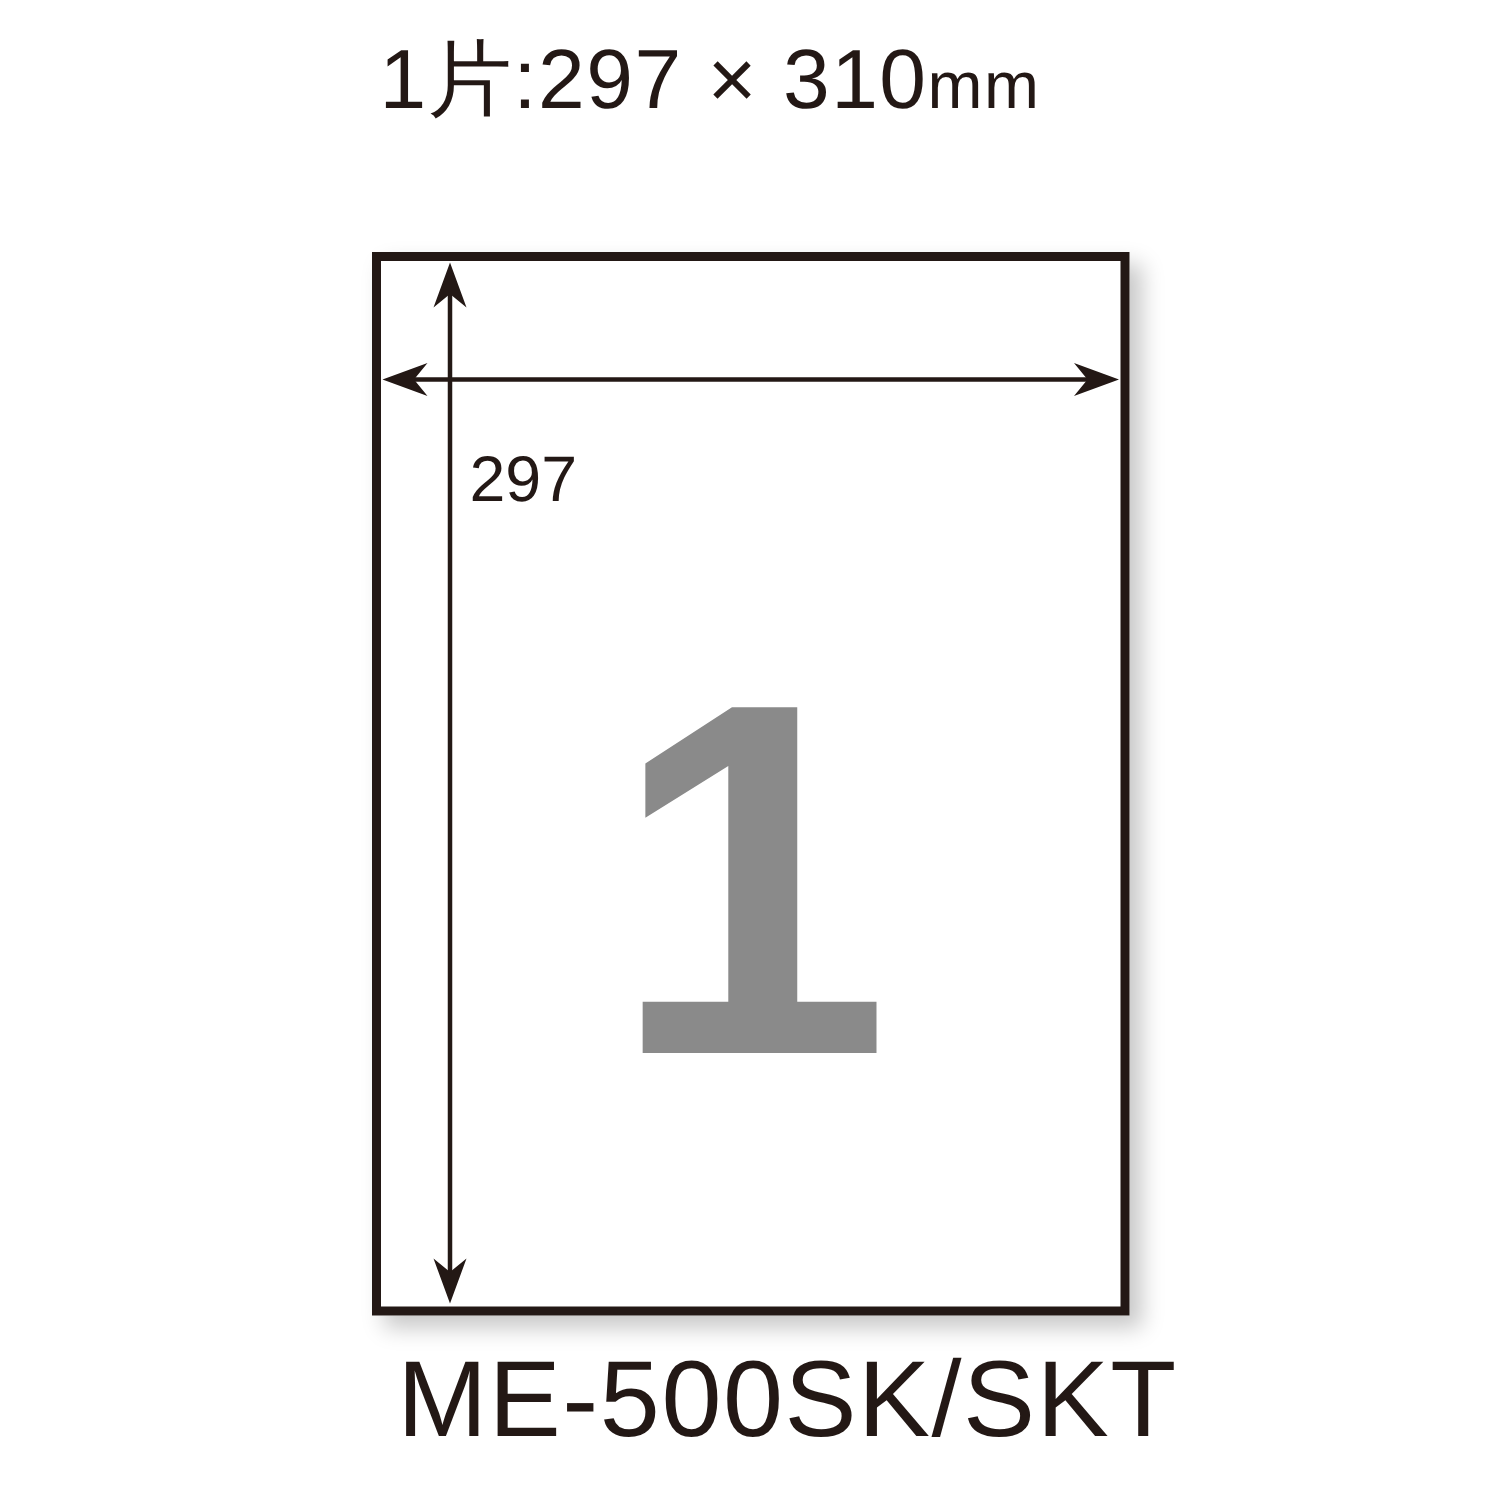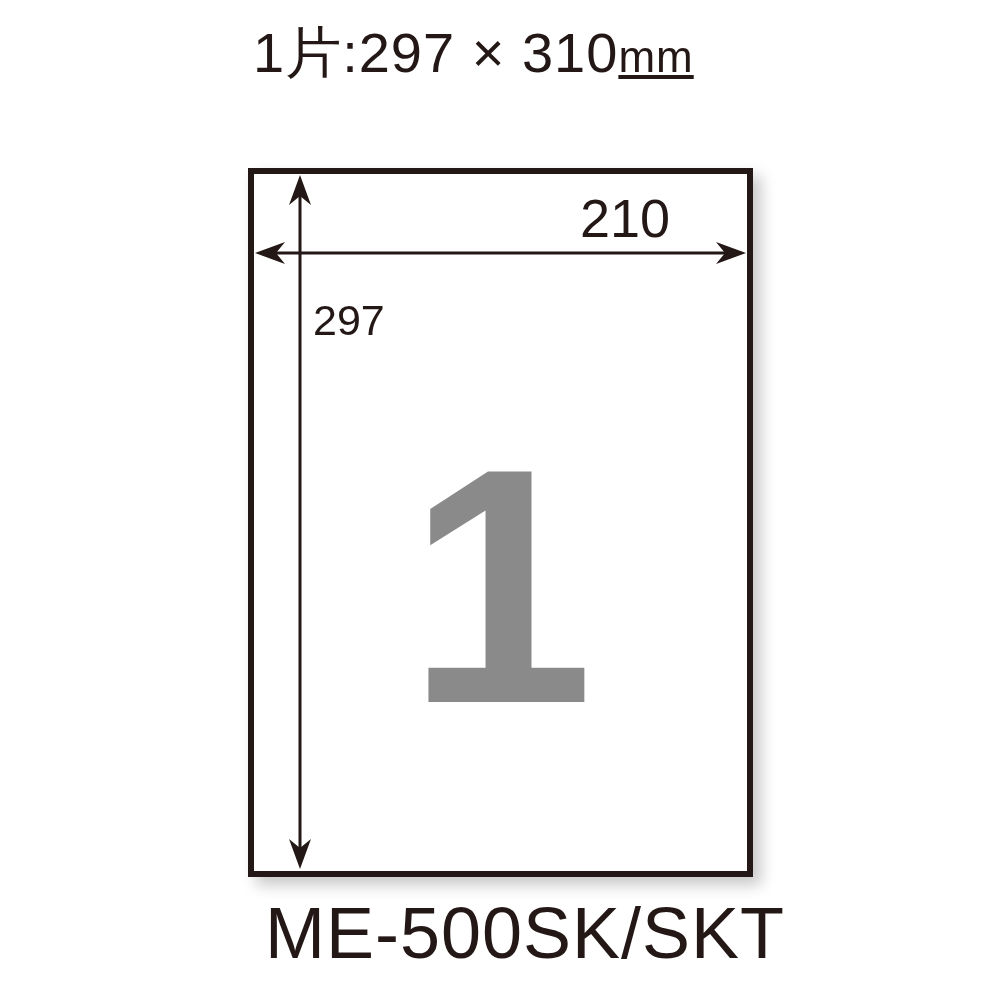--- a/index.html
+++ b/index.html
@@ -15,21 +15,21 @@
     overflow:hidden;
     font-family:"Liberation Sans","DejaVu Sans",sans-serif;
     color:var(--ink);
   }
   .title-line1{
     position:absolute;left:253px;top:22px;
     font-size:56px;line-height:1.1;
     letter-spacing:1px;
     white-space:nowrap;
   }
-  .title-line1 .unit{font-size:44px;text-decoration:underline;}
+  .title-line1 .unit{font-size:44px;}
   .title-line2{
     position:absolute;left:253px;top:90px;
     font-size:50px;line-height:1.1;
     letter-spacing:1px;
     white-space:nowrap;
   }
   .sheet{
     position:absolute;left:248px;top:168px;
     width:505px;height:709px;
     box-sizing:border-box;
@@ -89,19 +89,18 @@
       <polygon points="300,175 289,205 300,196 311,205"></polygon>
       <polygon points="300,869 289,839 300,848 311,839"></polygon>
     </g>
     <g>
       <line x1="270" y1="253" x2="731" y2="253"></line>
       <polygon points="255,253 285,242 276,253 285,264"></polygon>
       <polygon points="746,253 716,242 725,253 716,264"></polygon>
     </g>
   </svg>
 
-  <div class="dim-210">210</div>
 
   <div class="dim-297">297</div>
 
   <div class="model">ME-500SK/SKT</div>
 
 </div>
 
 </body></html>

